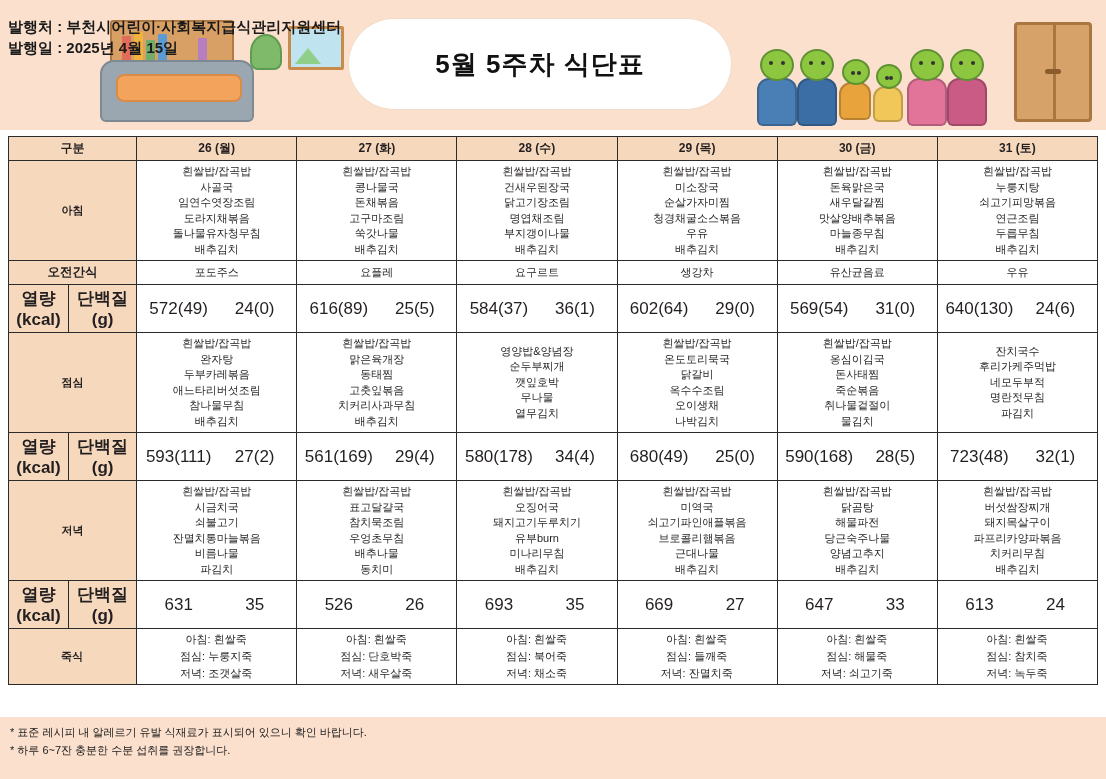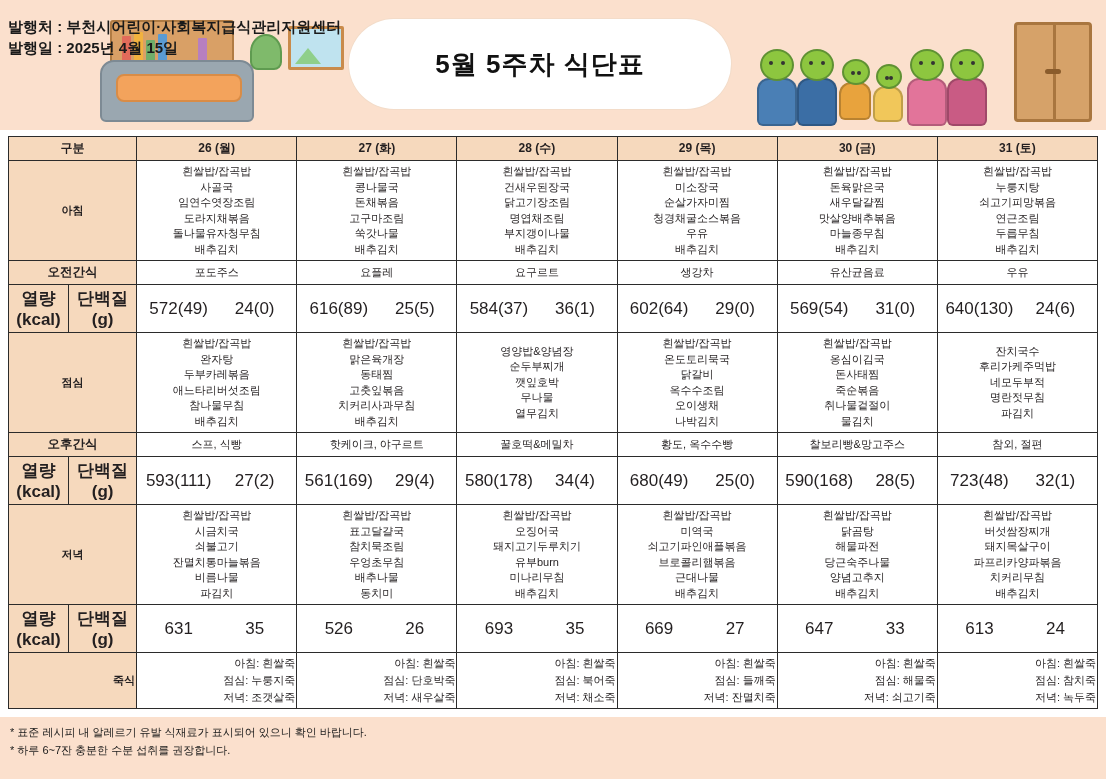--- a/index.html
+++ b/index.html
@@ -62,21 +62,21 @@
   th{font-weight:bold;background:#f6d9bd;}
   .colhdr{background:#f6d9bd;font-weight:bold;font-size:12px;height:19px;}
   .rowlbl{background:#f6d9bd;font-weight:bold;font-size:12.5px;}
   .meal td{line-height:15.5px;font-size:11px;}
   .meal-cell{line-height:15.5px;padding:3px 2px;}
   .snack-row td{height:19px;}
   .kcal-row td{height:19px;font-size:17px;margin-left:44px;}
   .kcal-lbl{background:#f6d9bd;font-weight:bold;font-size:11px;}
   .total-row td{height:20px;font-weight:bold;background:#ffffff;}
   .total-lbl{background:#f6d9bd;font-weight:bold;font-size:12.5px;}
-  .juk td{text-align:right;padding-left:0;line-height:17px;font-size:11px;}
+  .juk td{text-align:center;padding-left:0;line-height:17px;font-size:11px;}
   .juk .rowlbl{padding-left:0;}
 
   
   .footer{position:absolute;left:0;right:0;bottom:0;height:62px;background:#fbe0cd;}
   .notes{position:absolute;left:10px;top:6px;font-size:11px;line-height:18px;color:#1a1a1a;}
   .logo{position:absolute;right:14px;top:16px;display:flex;align-items:center;gap:7px;}
   .logo-mark{width:26px;height:26px;border-radius:50%;background:#f7941e;position:relative;}
   .logo-mark:after{content:"";position:absolute;left:7px;top:7px;width:12px;height:12px;border-radius:50%;background:#fbe0cd;}
   .logo-text{font-size:12.5px;font-weight:bold;color:#e06a00;white-space:nowrap;}
 </style>
@@ -261,29 +261,20 @@
 죽순볶음
 취나물겉절이
 물김치</td>
       <td class="meal-cell" style="white-space: pre-line;">잔치국수
 후리가케주먹밥
 네모두부적
 명란젓무침
 파김치</td>
     </tr>
 
-    <tr class="snack-row">
-      <td class="rowlbl" colspan="2">오후간식</td>
-      <td>스프, 식빵</td>
-      <td>핫케이크, 야구르트</td>
-      <td>꿀호떡&amp;메밀차</td>
-      <td>황도, 옥수수빵</td>
-      <td>찰보리빵&amp;망고주스</td>
-      <td>참외, 절편</td>
-    </tr>
 
     <tr class="kcal-row">
       <td class="kcal-lbl">열량(kcal)</td>
       <td class="kcal-lbl">단백질(g)</td>
       <td>
         <span style="display:inline-block;width:76px">593(111)</span><span style="display:inline-block;width:76px">27(2)</span>
       </td>
       <td>
         <span style="display:inline-block;width:76px">561(169)</span><span style="display:inline-block;width:76px">29(4)</span>
       </td>

